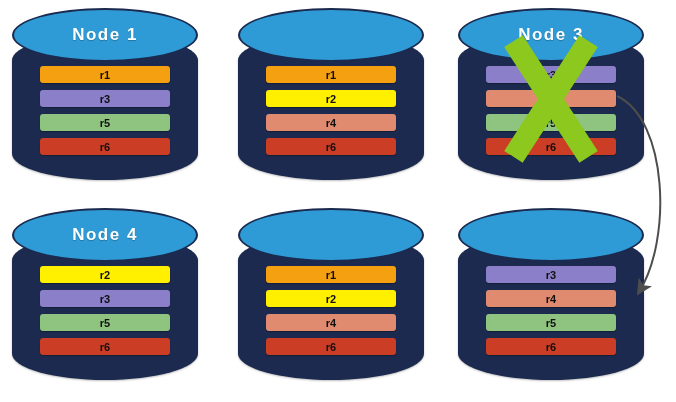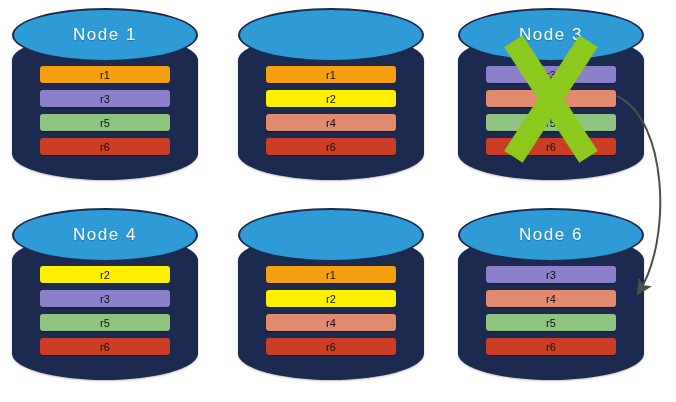--- a/index.html
+++ b/index.html
@@ -51,41 +51,41 @@
     position: absolute;
     left: 0;
     top: 0;
     width: 186px;
     height: 54px;
     display: flex;
     align-items: center;
     justify-content: center;
     color: #ffffff;
     font-size: 17px;
-    font-weight: normal;
+    font-weight: bold;
     letter-spacing: 1.5px;
     z-index: 3;
     text-shadow: 0 1px 1px rgba(0,0,0,0.25);
   }
   .records {
     position: absolute;
     left: 28px;
     top: 58px;
     width: 130px;
     z-index: 2;
   }
   .record {
     height: 17px;
     margin-bottom: 7px;
     border-radius: 3px;
     display: flex;
     align-items: center;
     justify-content: center;
     font-size: 11px;
-    font-weight: normal;
+    font-weight: bold;
     color: #101010;
     box-shadow: 0 1px 1px rgba(0,0,0,0.3);
   }
   .x-mark {
     position: absolute;
     left: 0;
     top: 0;
     width: 186px;
     height: 182px;
     z-index: 5;
@@ -170,21 +170,20 @@
       <div class="records">
         <div class="record" style="background: rgb(245, 160, 17);">r1</div>
         <div class="record" style="background: rgb(255, 240, 0);">r2</div>
         <div class="record" style="background: rgb(224, 138, 112);">r4</div>
         <div class="record" style="background: rgb(204, 61, 38);">r6</div>
       </div>
     </div>
     <div class="node" style="left: 458px; top: 208px;">
       <div class="cyl-body"></div>
       <div class="cyl-top"></div>
-      <div class="node-title">Node 6</div>
       <div class="records">
         <div class="record" style="background: rgb(140, 127, 201);">r3</div>
         <div class="record" style="background: rgb(224, 138, 112);">r4</div>
         <div class="record" style="background: rgb(143, 196, 128);">r5</div>
         <div class="record" style="background: rgb(204, 61, 38);">r6</div>
       </div>
     </div>
   </div>
 
 <svg class="arrow-layer" viewBox="0 0 676 402" xmlns="http://www.w3.org/2000/svg">

